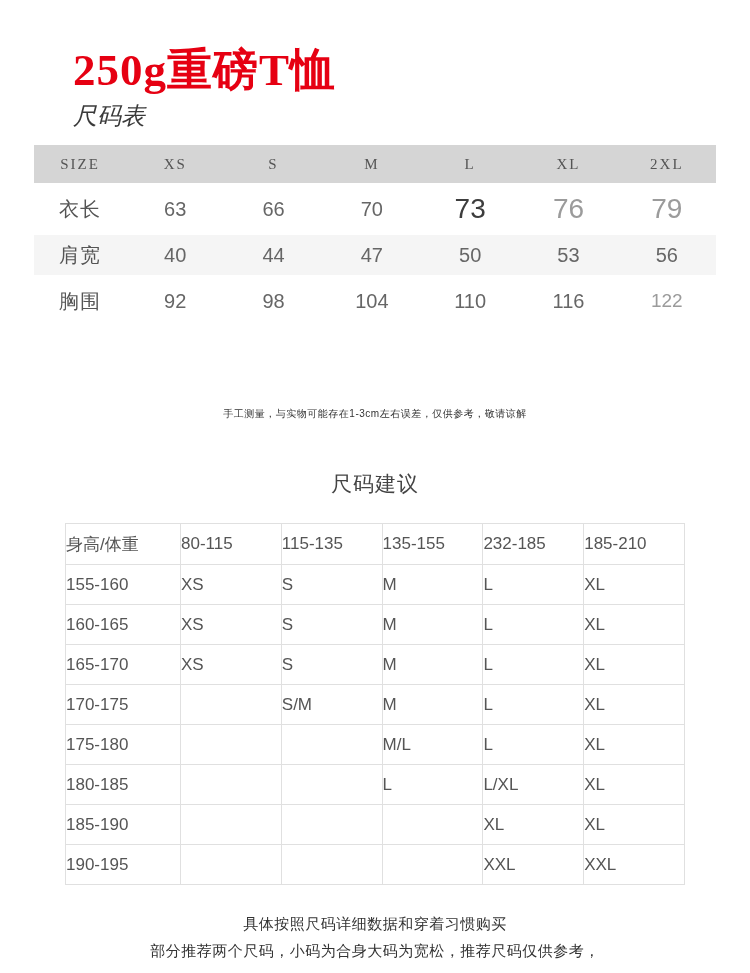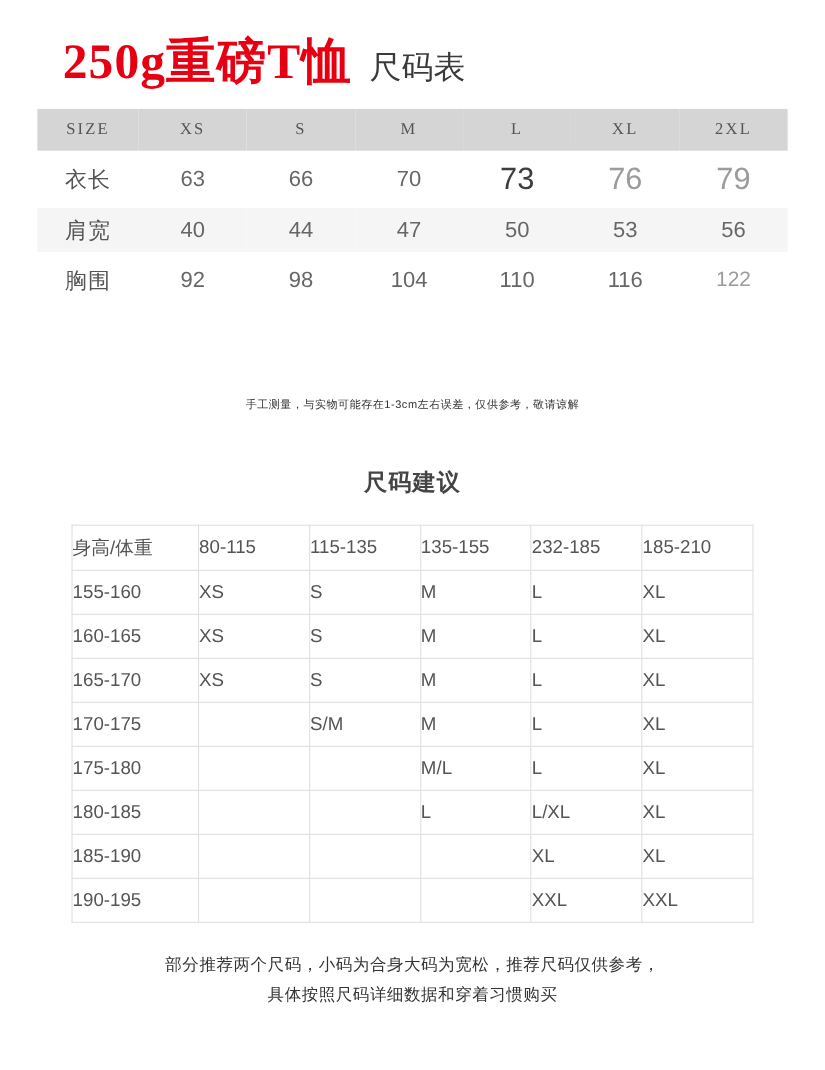--- a/index.html
+++ b/index.html
@@ -11,44 +11,44 @@
     --text-mid:#555555;
     --text-num:#666666;
     --text-light:#9b9b9b;
   }
   *{box-sizing:border-box;}
   html,body{margin:0;padding:0;background:#ffffff;}
   body{font-family:"Liberation Sans", sans-serif;}
   .page{width:750px;height:973px;background:#ffffff;overflow:hidden;position:relative;}
 
   
-  .header{padding:26px 0 0 57px;display:flex;align-items:baseline;white-space:nowrap;}
+  .header{padding:40px 0 0 57px;display:flex;align-items:baseline;white-space:nowrap;flex-direction:column;}
   .title-main{color:var(--red);font-size:45px;font-weight:bold;font-family:"Liberation Serif", serif;letter-spacing:1px;}
-  .title-sub{color:var(--text-dark);font-size:29px;margin-left:16px;}
+  .title-sub{color:var(--text-dark);font-size:24px;margin-left:16px;font-style:italic;}
 
   
   .size-table{width:682px;margin:13px 0 0 34px;border-collapse:collapse;table-layout:fixed;}
   .size-table th,.size-table td{text-align:center;vertical-align:middle;font-weight:normal;padding:0;}
   .size-table col.label-col{width:13.5%;}
   .size-table thead tr{height:38px;background:var(--header-bg);}
   .size-table thead th{color:var(--text-mid);font-size:15px;letter-spacing:2px;font-family:Liberation Serif, serif;}
   .size-table tbody tr.tall{height:52px;}
   .size-table tbody tr.short{height:40px;}
   .size-table tbody tr.stripe{background:var(--stripe-bg);}
   .size-table .row-label{color:var(--text-mid);font-size:20px;letter-spacing:1px;}
   .size-table td{color:var(--text-num);font-size:20px;text-align:center;}
   .size-table td.big-dark{font-size:28px;color:#3d3d3d;}
   .size-table td.big-light{font-size:28px;color:var(--text-light);}
   .size-table td.mid-light{font-size:19px;color:var(--text-light);}
 
   
   .note{margin-top:80px;text-align:center;font-size:10px;color:#333333;letter-spacing:0.5px;}
 
   
-  .suggest-heading{margin-top:49px;text-align:center;font-size:21px;font-weight:bold;color:#444444;letter-spacing:1px;}
+  .suggest-heading{margin-top:49px;text-align:center;font-size:21px;font-weight:normal;color:#444444;letter-spacing:1px;}
 
   
   .suggest-table{width:620px;margin:25px 0 0 65px;border-collapse:collapse;table-layout:fixed;}
   .suggest-table col.first{width:115px;}
   .suggest-table th,.suggest-table td{
     border:1px solid var(--border);
     height:40px;text-align:left;vertical-align:middle;
     color:var(--text-mid);font-size:17px;font-weight:normal;padding:0;
   }
   .suggest-table thead th{height:41px;}
@@ -203,17 +203,17 @@
         <td></td>
         <td></td>
         <td></td>
         <td>XXL</td>
         <td>XXL</td>
       </tr>
     </tbody>
   </table>
 
   <div class="footer">
+    <div>具体按照尺码详细数据和穿着习惯购买</div>
     <div>部分推荐两个尺码，小码为合身大码为宽松，推荐尺码仅供参考，</div>
-    <div>具体按照尺码详细数据和穿着习惯购买</div>
   </div>
 
 </div>
 
 </body></html>

